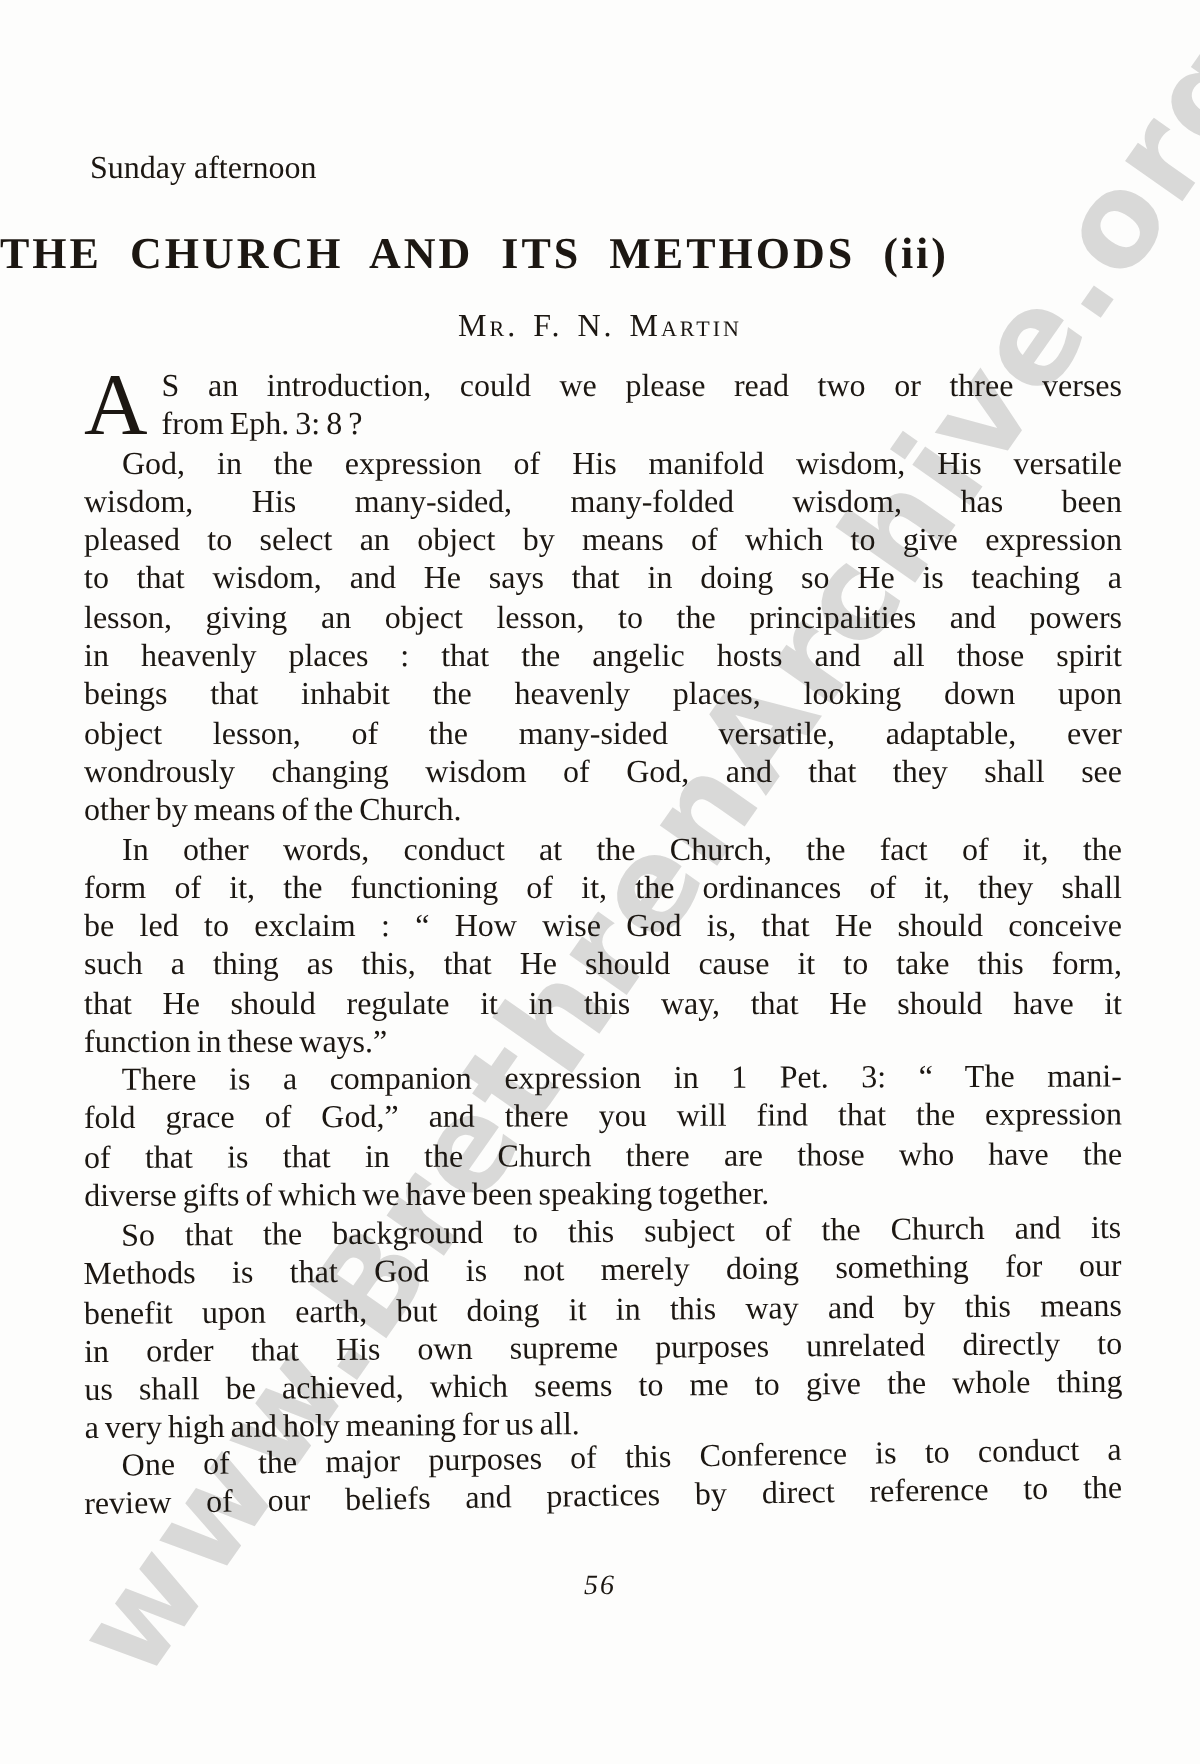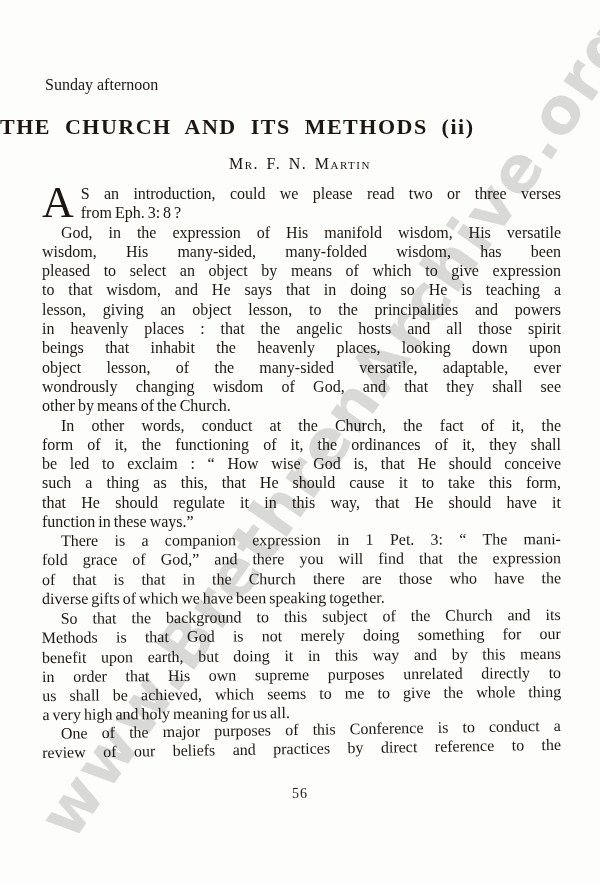--- a/index.html
+++ b/index.html
@@ -88,20 +88,21 @@
   .para:nth-of-type(4) { transform: rotate(-0.2deg); transform-origin: 0 50%; }
   .para:nth-of-type(5) { transform: rotate(-0.45deg); transform-origin: 0 50%; }
   .para:nth-of-type(6) { transform: rotate(-0.9deg); transform-origin: 0 50%; }
   .page-number {
     position: absolute;
     left: 0; right: 0;
     top: 786px;
     text-align: center;
     font-size: 14px;
     letter-spacing: 1px;
+    font-style: italic;
   }
 </style>
 </head>
 <body>
 
 <div class="page">
   <div class="watermark">www.BrethrenArchive.org</div>
 
   <div class="content">
     <div class="header-note">Sunday afternoon</div>

